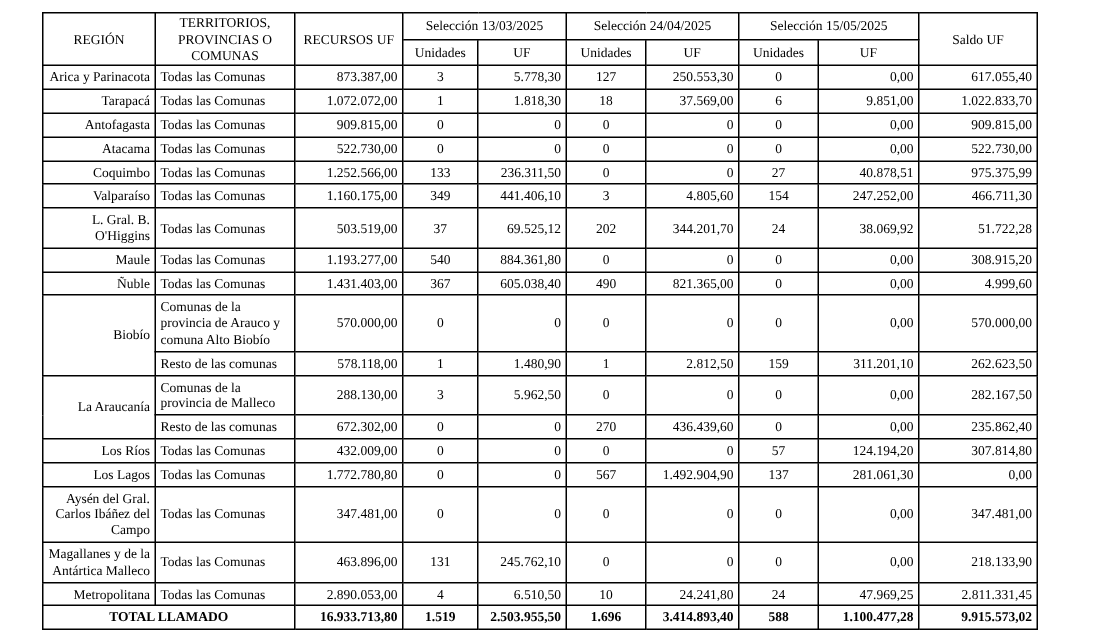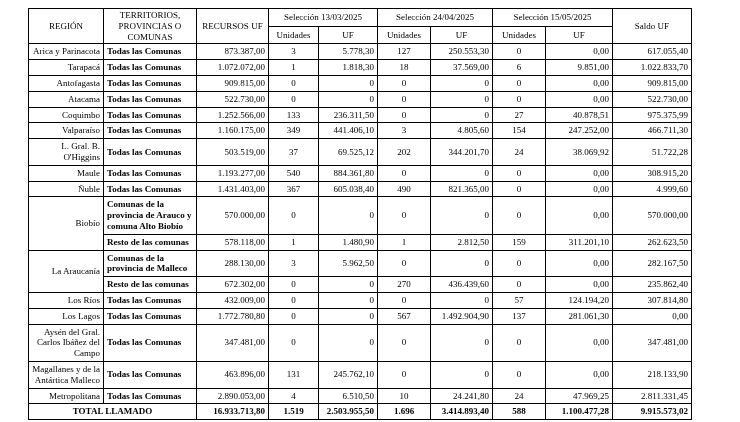--- a/index.html
+++ b/index.html
@@ -33,21 +33,21 @@
     vertical-align: middle;
     overflow: hidden;
     word-wrap: break-word;
   }
   thead th {
     font-weight: normal;
     text-align: center;
     padding: 1px 2px;
   }
   td.region    { text-align: right; }
-  td.territorio{ text-align: left; font-weight: bold; }
+  td.territorio{ text-align: left; }
   td.num       { text-align: right; }
   td.cent      { text-align: center; }
   tfoot td {
     font-weight: bold;
   }
   tfoot td.total-label {
     text-align: center;
   }
   col.c-region { width: 75px; }
   col.c-terr   { width: 93px; }

